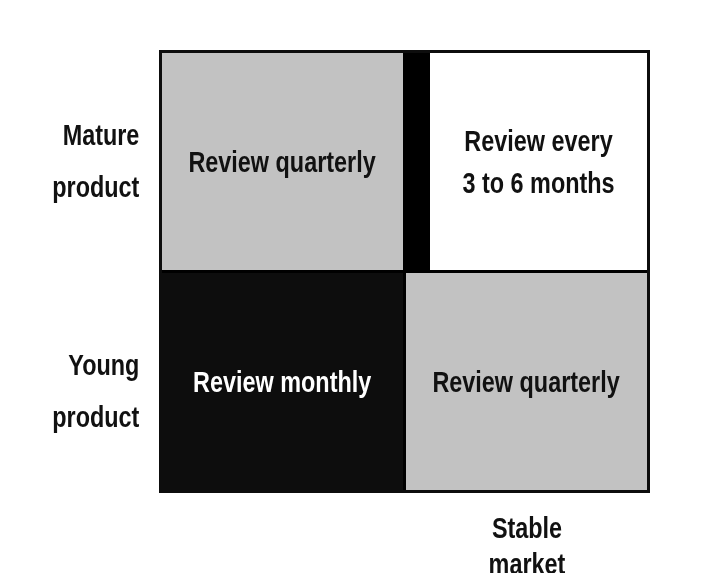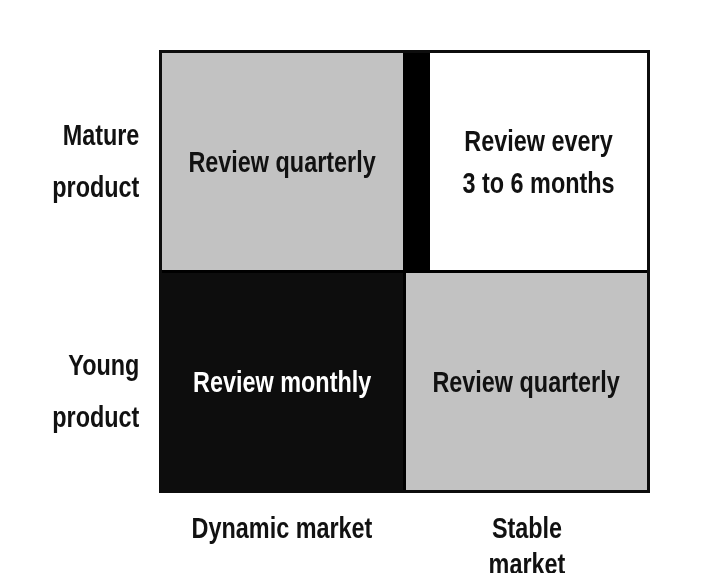--- a/index.html
+++ b/index.html
@@ -93,20 +93,17 @@
 3 to 6 months</span>
     </div>
     <div class="cell" style="background: rgb(13, 13, 13); color: rgb(255, 255, 255); justify-content: center;">
       <span class="cond">Review monthly</span>
     </div>
     <div class="cell" style="background: rgb(194, 194, 194); color: rgb(17, 17, 17);">
       <span class="cond">Review quarterly</span>
     </div>
   </div>
 
-  <div class="col-label col-label-0">
-    <span class="cond">Dynamic market</span>
-  </div>
   <div class="col-label col-label-1">
     <span class="cond">Stable market</span>
   </div>
 
 </div>
 
 </body></html>

